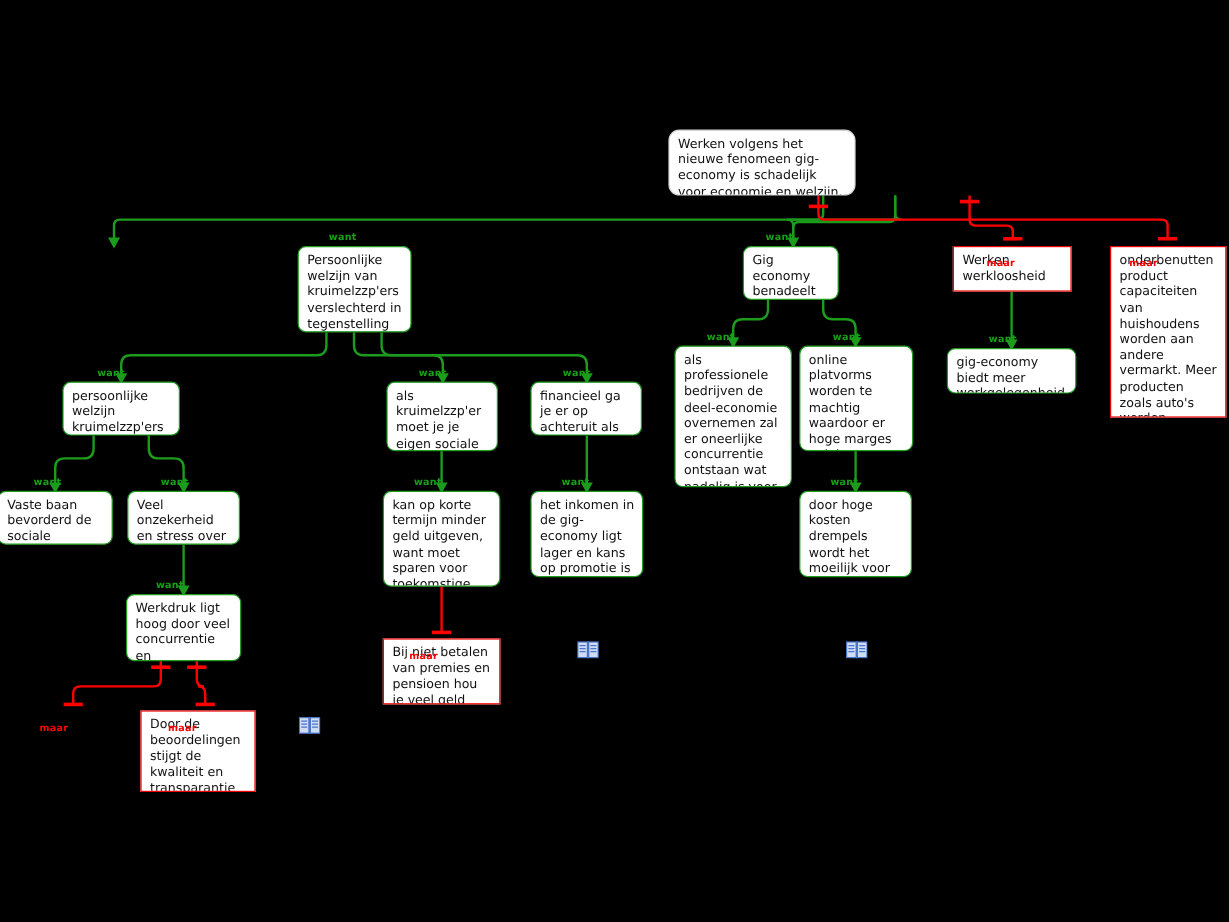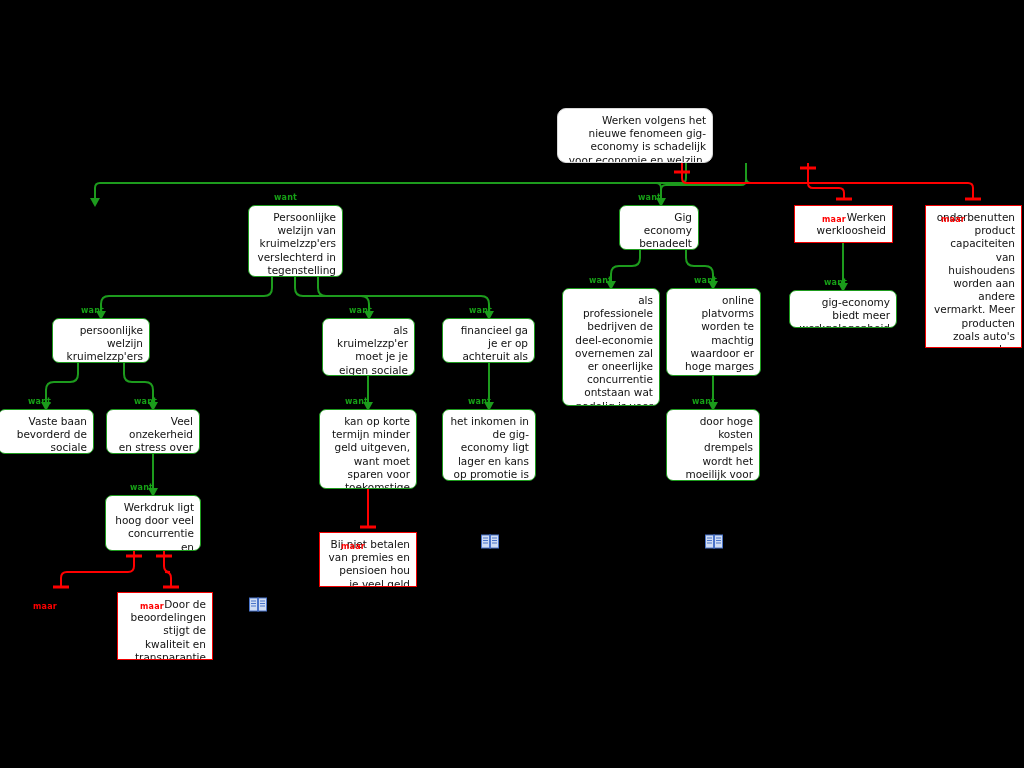--- a/index.html
+++ b/index.html
@@ -14,21 +14,20 @@
   .node{
     position:absolute;
     background:#fff;
     box-sizing:border-box;
     font-size:10.5px;
     line-height:13.2px;
     color:#111;
     padding:5px 6px 5px 7px;
     white-space:pre-line;
     overflow:hidden;
-    text-align:right;
   }
   .node.green{border:1.6px solid #1d9b1d;border-radius:7px;}
   .node.red{border:1.8px solid #f00000;border-radius:0px;}
   .node.root{border:1.6px solid #d8d8d8;border-radius:9px;background:#fff;}
 
   .conn-label{
     position:absolute;
     font-size:8px;
     font-weight:bold;
     letter-spacing:.2px;

